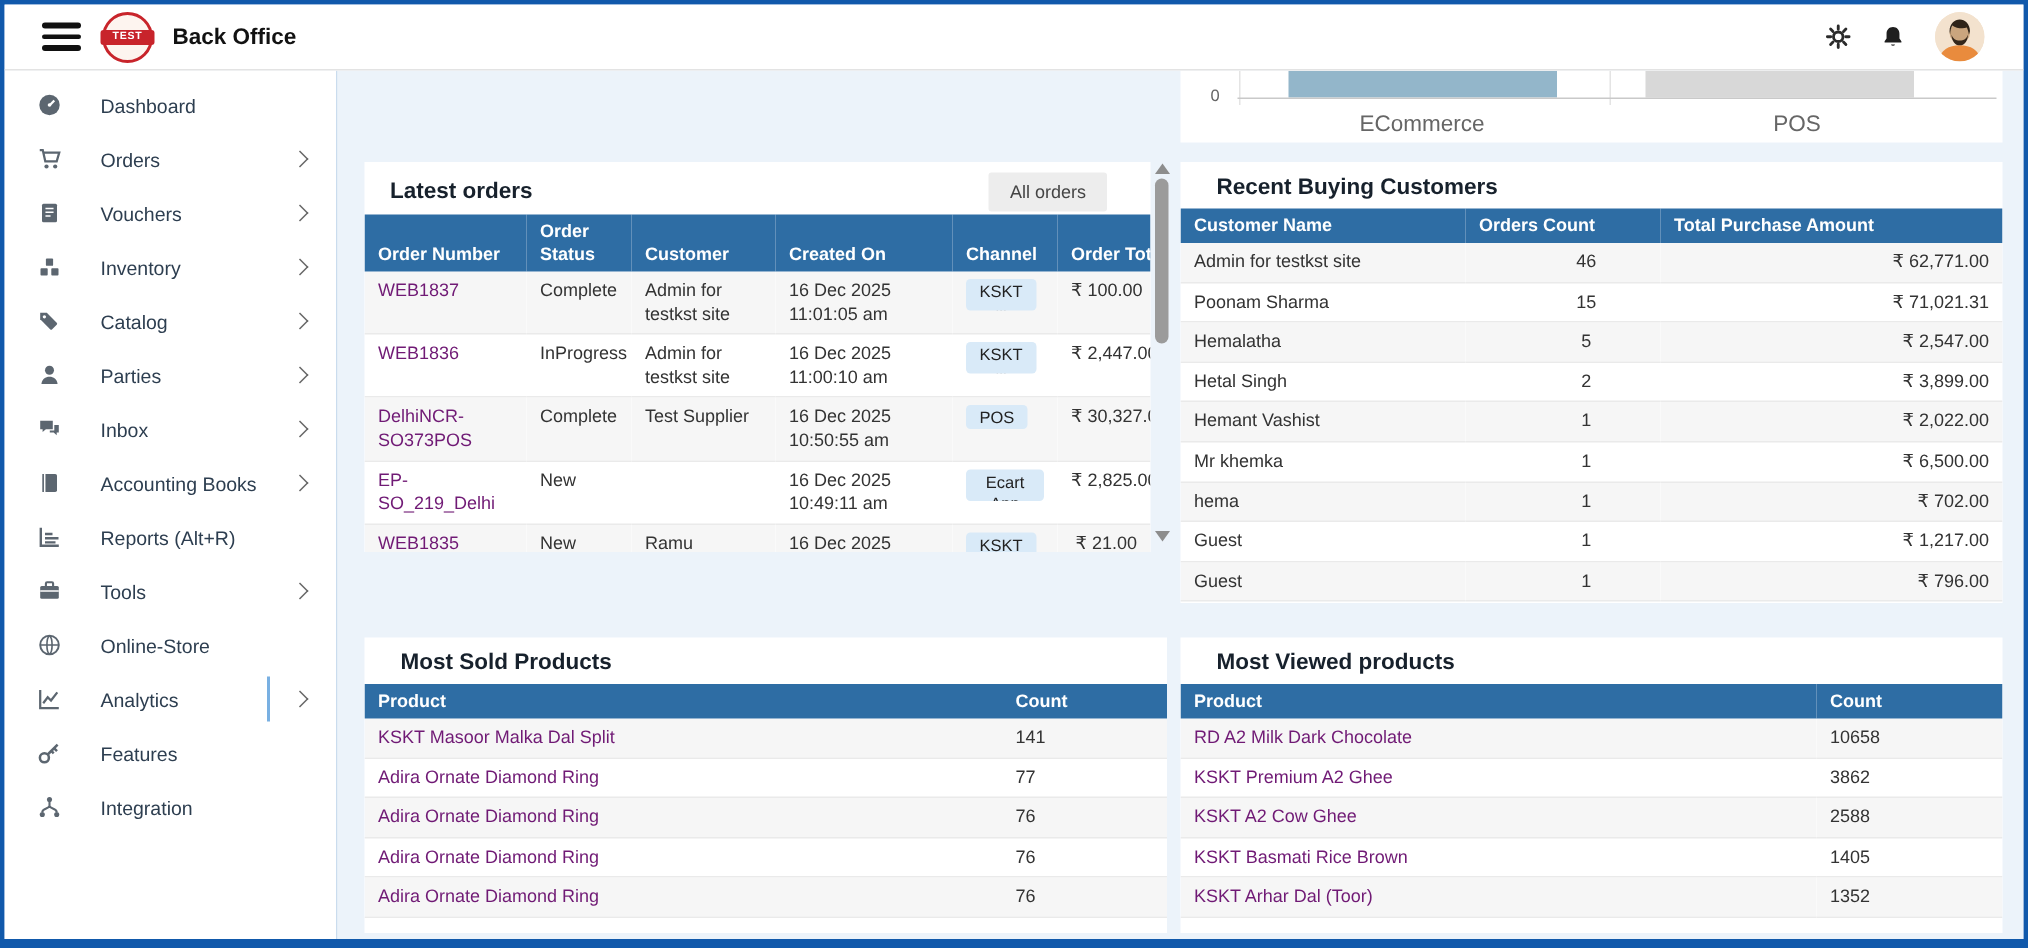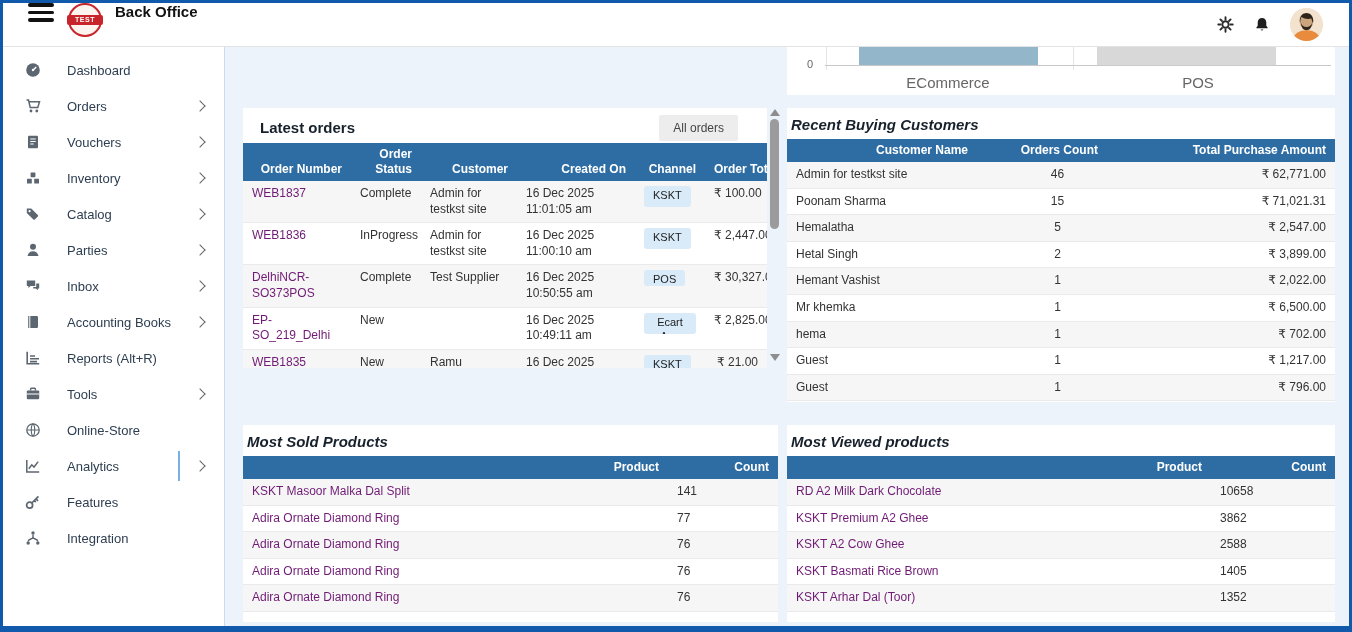--- a/index.html
+++ b/index.html
@@ -1,21 +1,21 @@
 <!DOCTYPE html>
 <html><head>
 <meta charset="utf-8">
 <style>
   html,body{margin:0;padding:0;background:#fff;}
   .page{position:relative;width:1352px;height:632px;box-sizing:border-box;
         border:3px solid #1159ab;border-bottom-width:6px;background:#ecf3fa;
         font-family:"Liberation Sans","DejaVu Sans",sans-serif;overflow:hidden;}
   
   .hdr{position:absolute;top:0;left:0;right:0;height:43px;background:#fff;
-       border-bottom:1px solid #e3e3e3;display:flex;z-index:5;}
+       border-bottom:1px solid #e3e3e3;display:flex;align-items:center;z-index:5;}
   .burger{margin-left:25px;display:flex;flex-direction:column;gap:4px;cursor:pointer;}
   .burger span{width:26px;height:3.5px;background:#111;border-radius:2px;}
   .logo{margin-left:14px;width:30px;height:30px;border-radius:50%;border:2px solid #c8242b;
         background:#fdf4ef;position:relative;flex:0 0 auto;}
   .logo-band{position:absolute;left:-3px;right:-3px;top:10px;height:10px;background:#c8242b;
         color:#fff;font-size:7px;font-weight:bold;text-align:center;line-height:10px;
         border-radius:2px;letter-spacing:.5px;}
   .hdr-title{margin-left:13px;font-size:15px;font-weight:bold;color:#121212;}
   .hdr-right{margin-left:auto;display:flex;align-items:center;gap:20px;margin-right:26px;}
   .hicon{cursor:pointer;display:flex;align-items:center;}
@@ -26,24 +26,24 @@
   .nav-item{position:relative;height:36px;display:flex;align-items:center;padding:0 20px 0 22px;cursor:pointer;}
   .si{width:16px;height:16px;display:flex;flex:0 0 auto;}
   .nav-label{margin-left:26px;font-size:13px;color:#2d3e50;}
   .chev{margin-left:auto;width:7px;height:7px;border-top:1.5px solid #666;border-right:1.5px solid #666;
         transform:rotate(45deg);flex:0 0 auto;}
   .active-line{position:absolute;right:44px;top:3px;height:30px;width:2px;background:#79b0e2;}
   
   .main{flex:1;position:relative;background:#ecf3fa;overflow:hidden;}
   .panel{position:absolute;background:#fff;overflow:hidden;}
   .ptitle{font-size:15px;font-weight:bold;color:#17212c;padding:11px 17px 7px;}
-  .ptitle.sm{padding:8px 4px 6px;font-style:italic;}
+  .ptitle.sm{padding:8px 24px 6px;}
   
   table{border-collapse:collapse;width:100%;table-layout:fixed;}
-  th{background:#2e6da4;color:#fff;font-size:12px;text-align:right;font-weight:bold;
+  th{background:#2e6da4;color:#fff;font-size:12px;text-align:left;font-weight:bold;
      padding:4px 9px;vertical-align:bottom;line-height:1.25;}
   td{font-size:12px;color:#333;padding:5px 9px;border-bottom:1px solid #eaeaea;
      vertical-align:top;line-height:1.3;overflow:hidden;}
   tr.odd td{background:#f6f6f6;}
   a.lnk{color:#701a75;text-decoration:none;cursor:pointer;}
   .amt{text-align:right;white-space:nowrap;}
   .cnum{text-align:center;padding-left:40px;}
   
   .allbtn{position:absolute;top:7px;right:29px;background:#ededed;border:none;
           padding:6px 14px;font-size:12px;color:#444;border-radius:2px;cursor:pointer;

